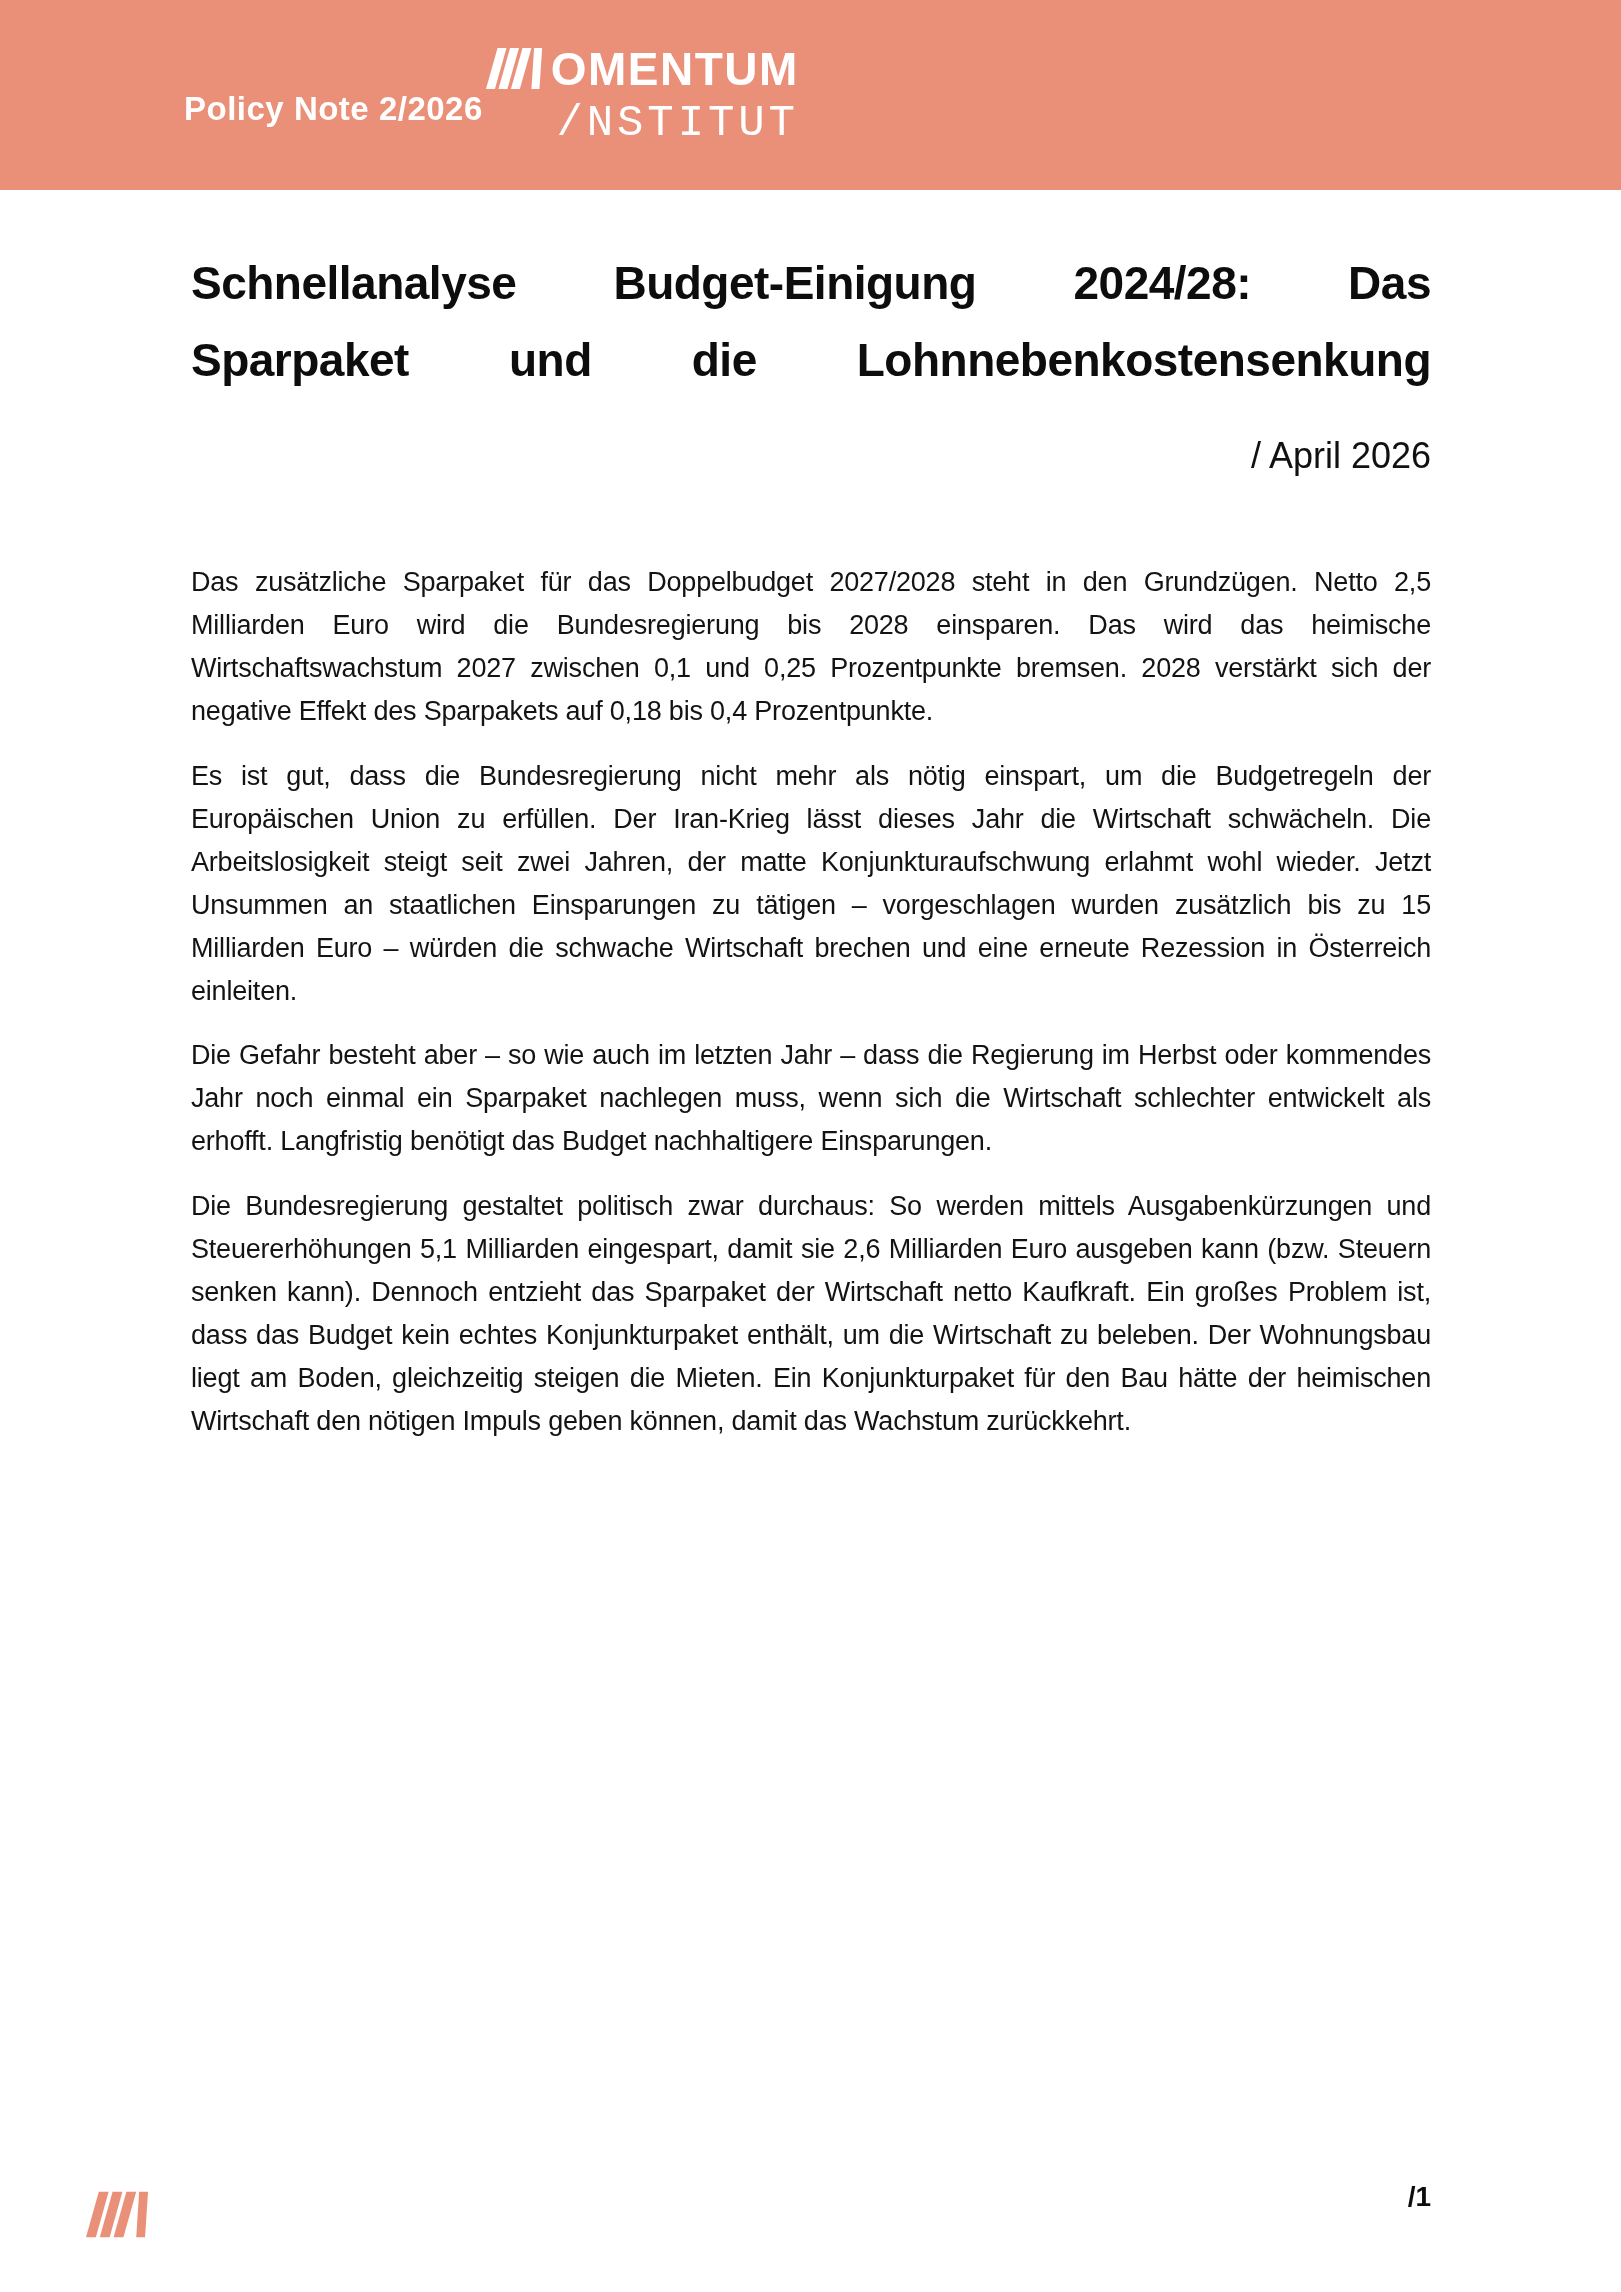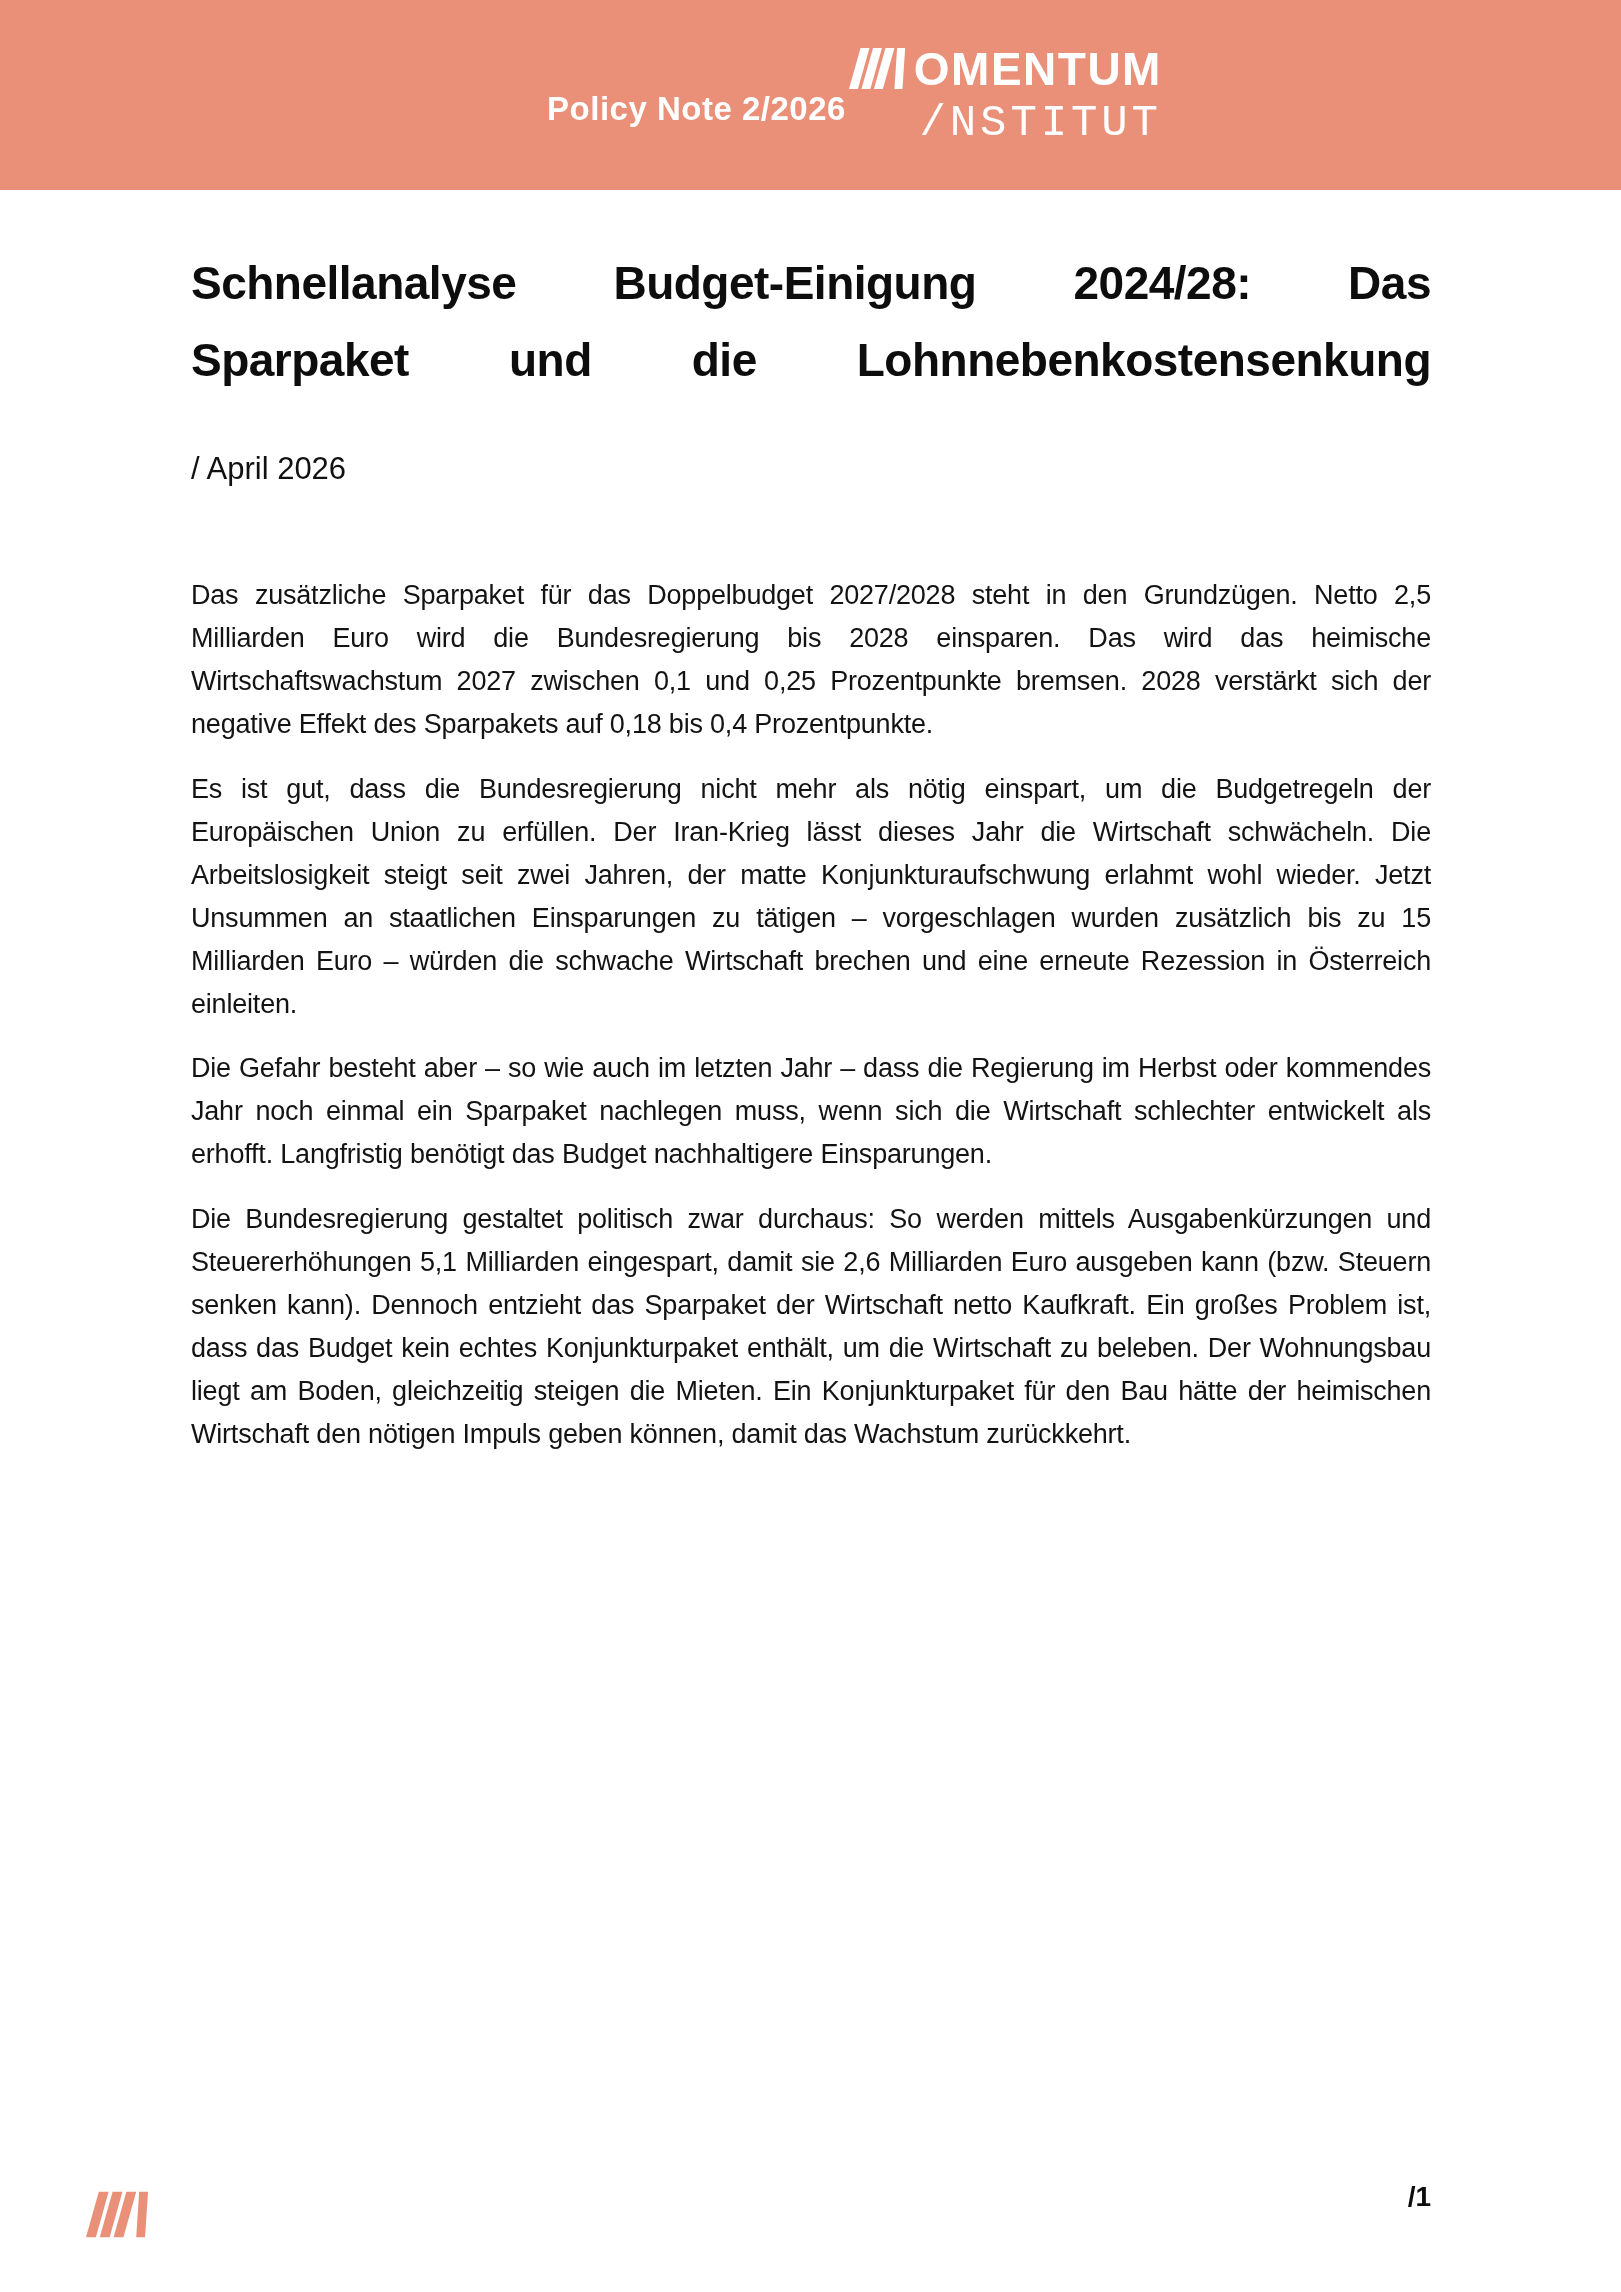--- a/index.html
+++ b/index.html
@@ -18,21 +18,21 @@
     color:var(--ink);
     overflow:hidden;
   }
 
   
   .band{
     height:190px;
     background:var(--brand);
     display:flex;
     align-items:center;
-    justify-content:center;
+    justify-content:flex-start;
     padding:0 96px 0 184px;
   }
   .policy-note{
     color:#fff;
     font-weight:700;
     font-size:33px;
     letter-spacing:0.5px;
     position:relative;
     top:13.7px;
     white-space:nowrap;
@@ -95,25 +95,26 @@
   .author-line{
     text-align:justify;
     text-align-last:justify;
     white-space:nowrap;
   }
   .author-line.last{
     text-align-last:auto;
     white-space:normal;
   }
   .date-line{
-    margin-top:48px;
-    font-size:31px;
+    margin-top:35px;
+    font-size:36px;
     font-weight:300;
     line-height:43px;
     color:#111;
+    text-align:right;
   }
   .body-text{
     margin-top:84px;
     font-size:27px;
     line-height:43px;
     letter-spacing:-0.2px;
     color:#131313;
   }
   .para{
     text-align:justify;

